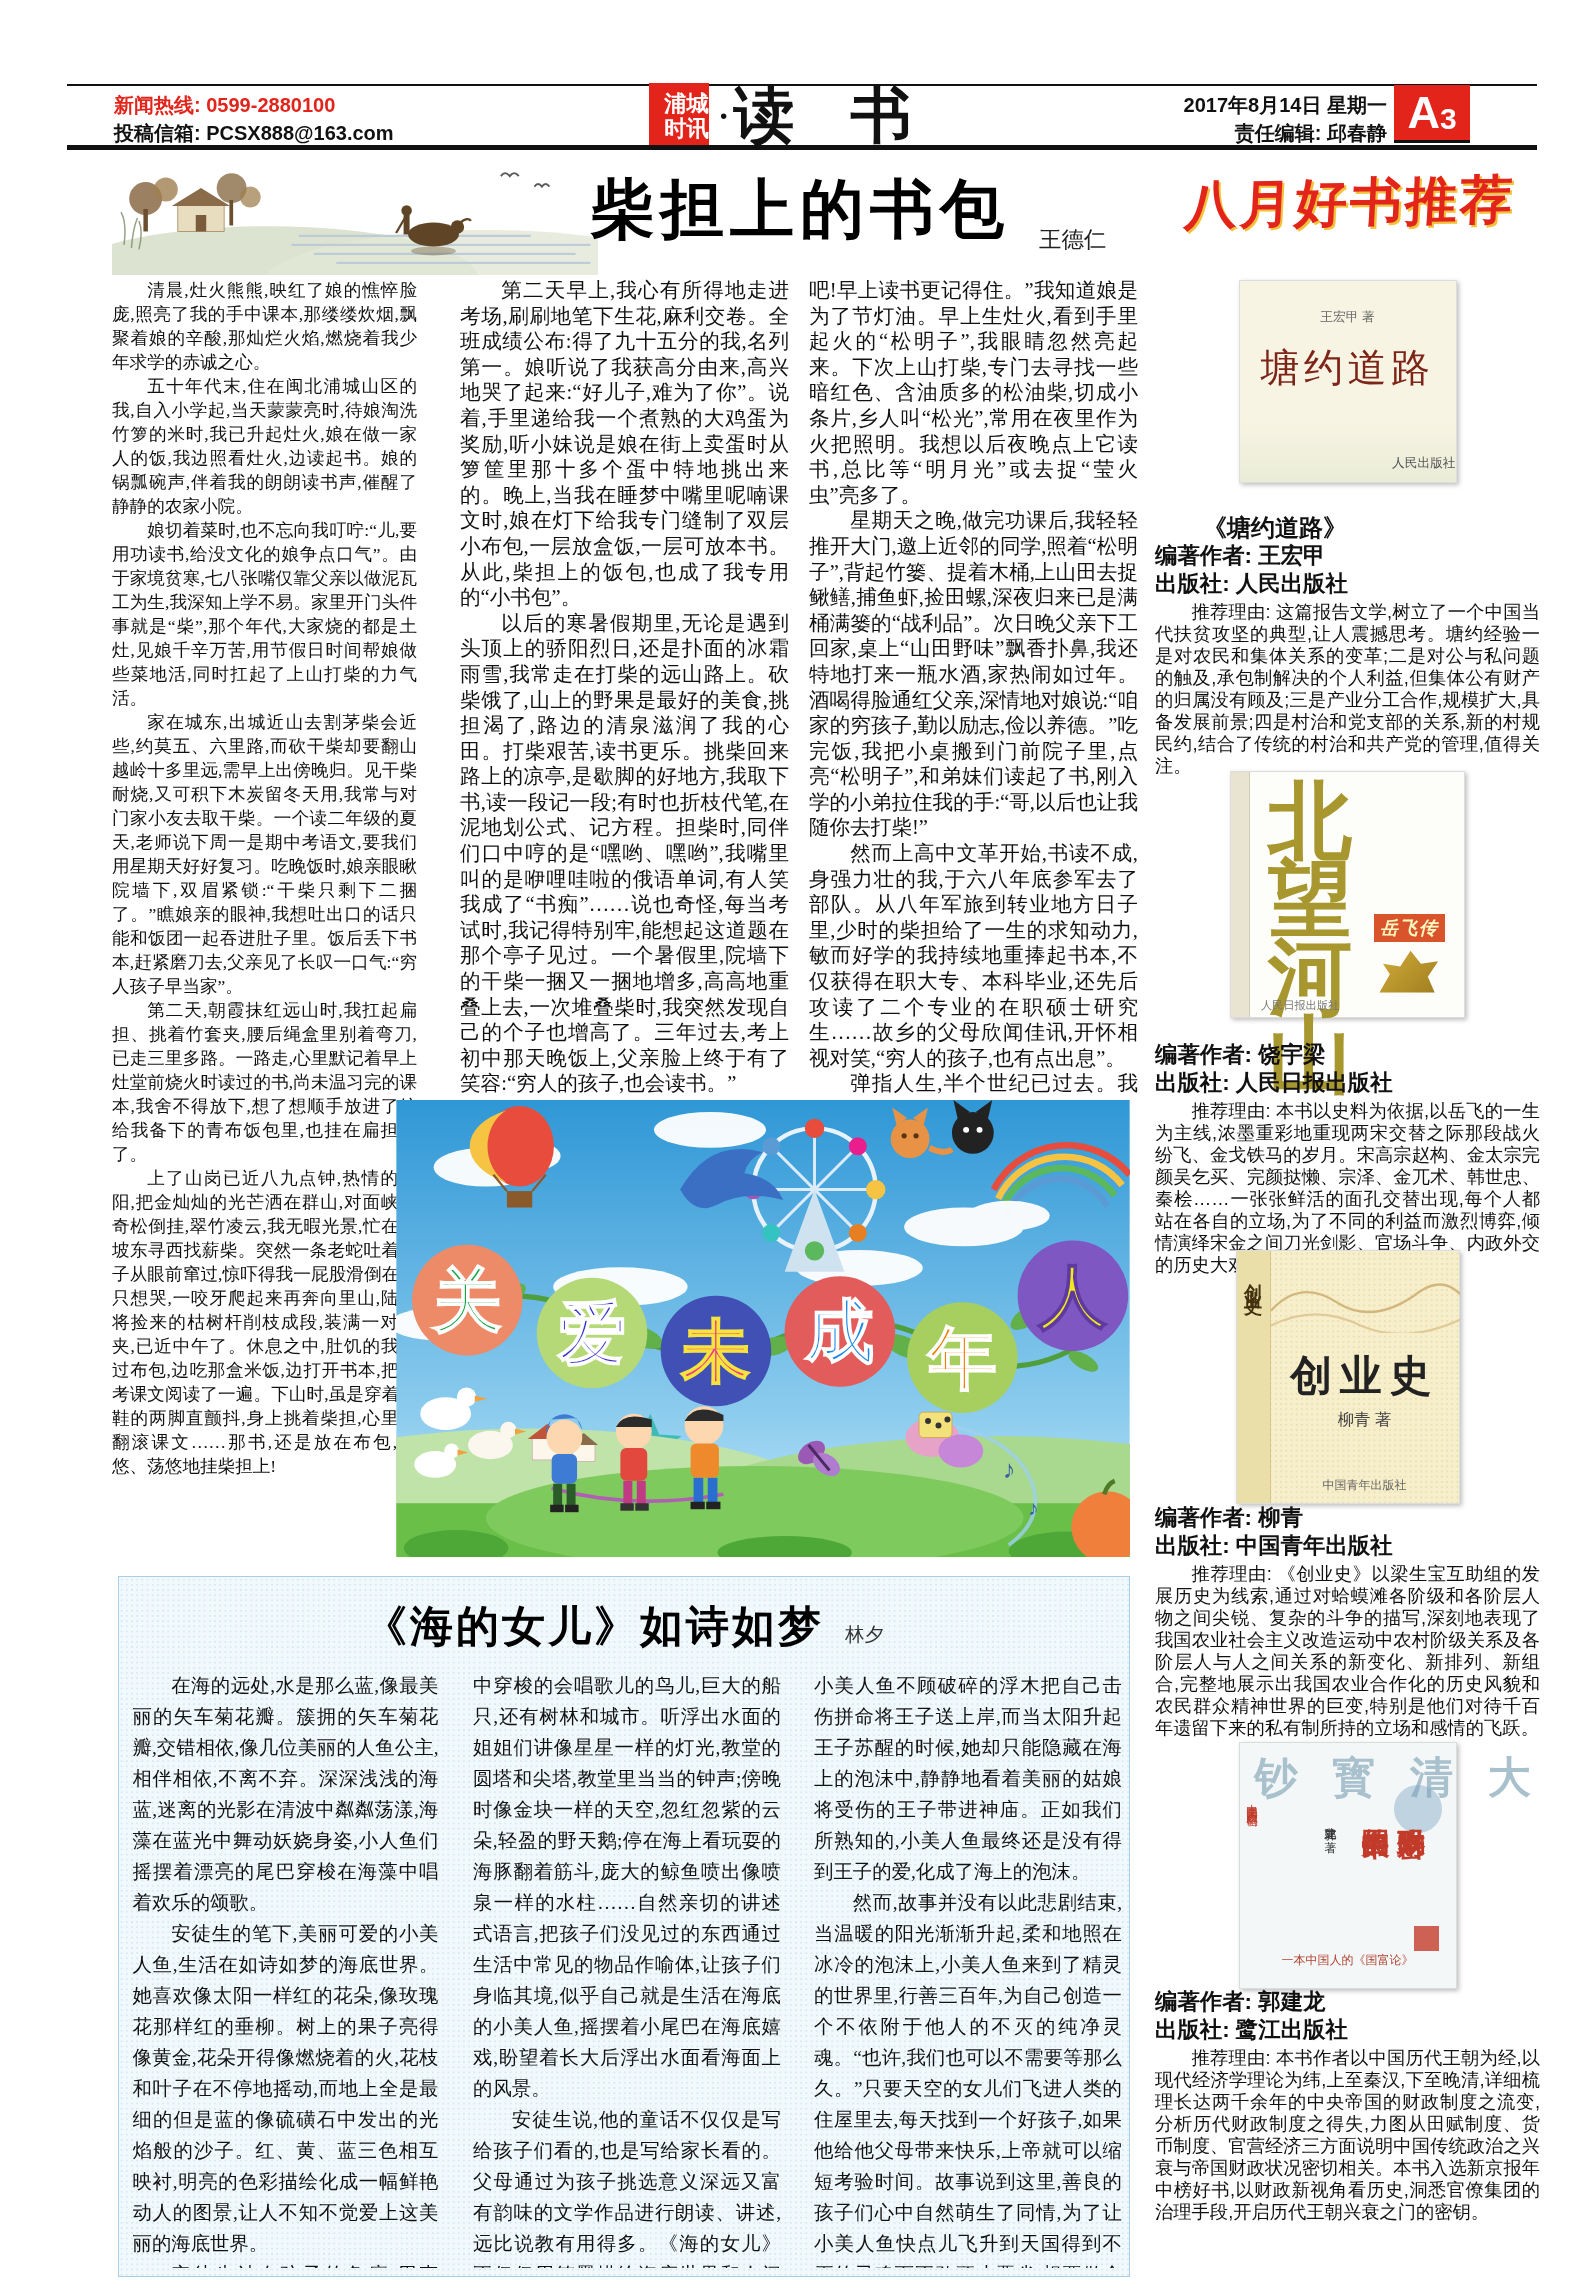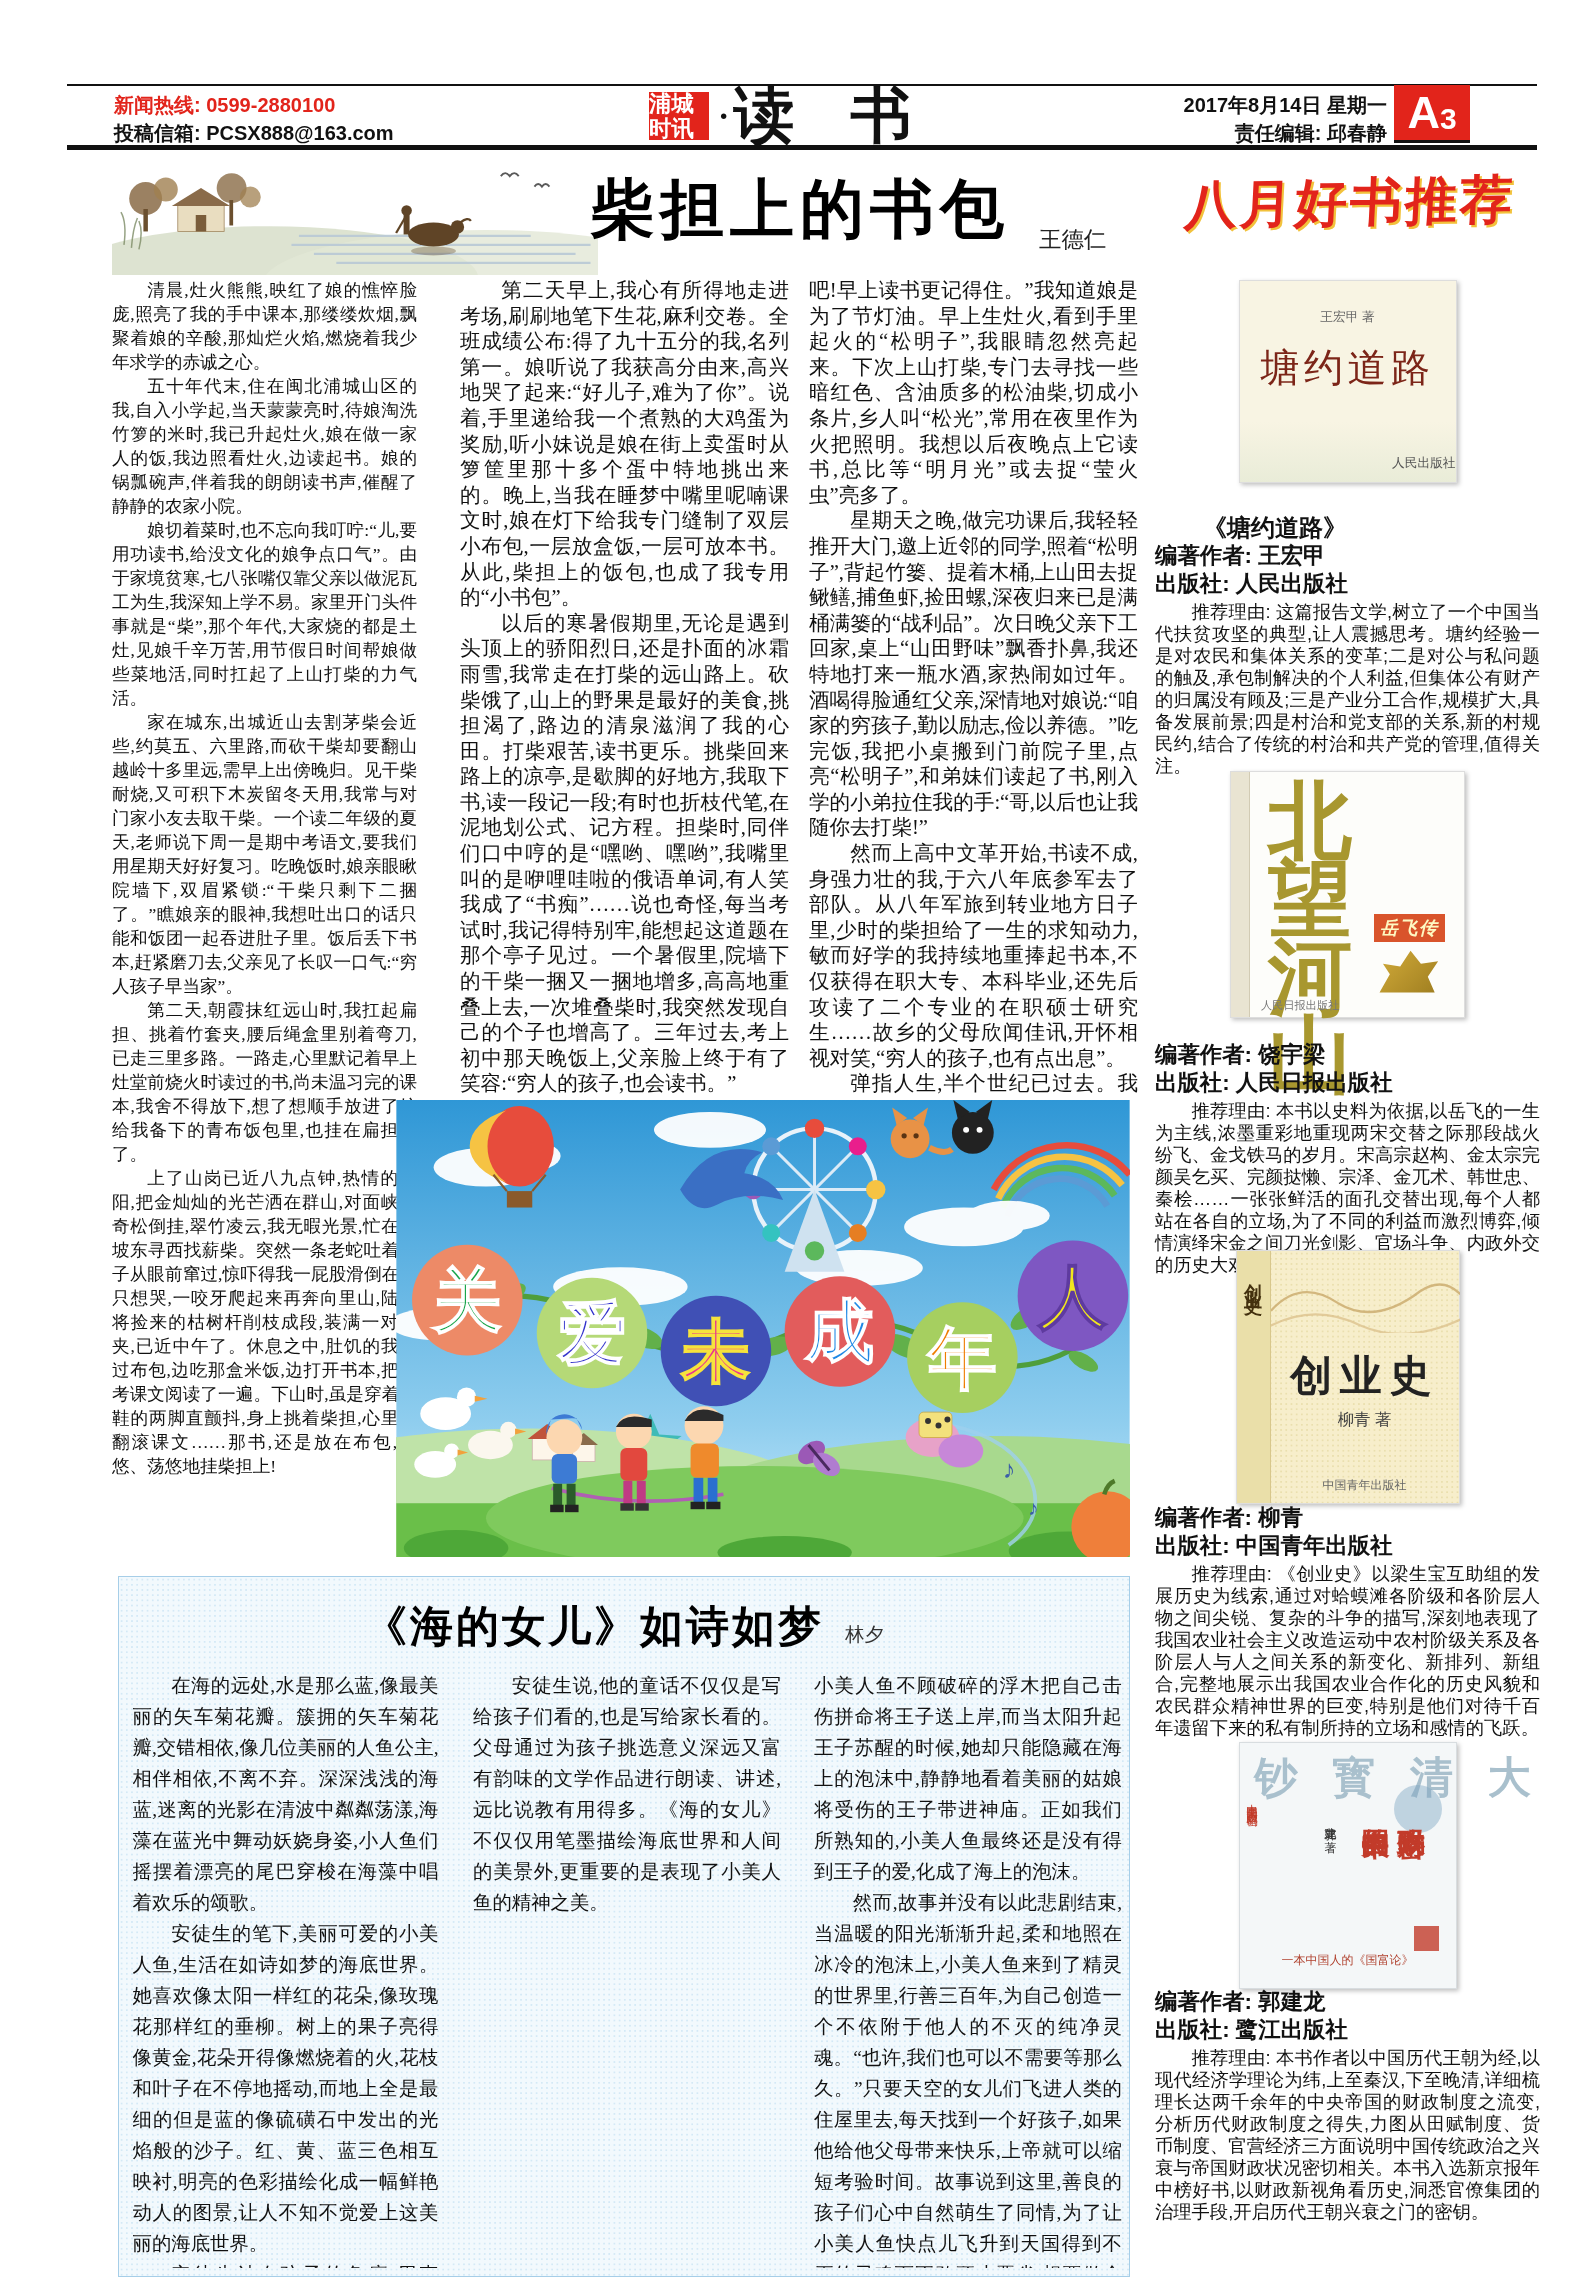--- a/index.html
+++ b/index.html
@@ -7,21 +7,21 @@
   body { font-family:"Liberation Serif", serif; color:#1a1a1a; }
   .page { position:relative; width:1589px; height:2295px; background:#fff; outline:0.7px solid #c8c8c8; overflow:hidden; }
 
   
   .rule-top { position:absolute; left:67px; top:84px; width:1470px; height:2.2px; background:#111; }
   .rule-bottom { position:absolute; left:67px; top:145px; width:1470px; height:4.5px; background:#111; }
   .hotline { position:absolute; left:114px; top:91px; font-family:"Liberation Sans",sans-serif; font-weight:bold; font-size:20px; line-height:28px; }
   .hotline .l1 { color:#e2241b; }
   .hotline .l2 { color:#111; }
   .masthead { position:absolute; left:649px; top:87px; height:58px; display:flex; align-items:center; }
-  .mh-box { width:60px; height:48px; background:#e2241b; color:#fff; font-family:"Liberation Sans",sans-serif; font-weight:bold; font-size:22.4px; line-height:25.4px; text-align:left; display:flex; flex-direction:column; justify-content:center; }
+  .mh-box { width:60px; height:66px; background:#e2241b; color:#fff; font-family:"Liberation Sans",sans-serif; font-weight:bold; font-size:22.4px; line-height:25.4px; text-align:right; display:flex; flex-direction:column; justify-content:center; }
   .mh-dot { font-size:34px; font-weight:bold; margin:0 4.5px 0 9px; color:#111; }
   .mh-section { font-family:"Liberation Sans",sans-serif; font-weight:900; font-size:61px; letter-spacing:19.4px; color:#111; white-space:nowrap; }
   .dateblock { position:absolute; left:1091px; top:91px; width:296px; text-align:right; font-family:"Liberation Sans",sans-serif; font-weight:bold; font-size:20px; line-height:28px; color:#111; }
   .pagecode { position:absolute; left:1394px; top:85px; width:76px; height:58px; background:#e2241b; color:#fff; font-family:"Liberation Sans",sans-serif; display:flex; align-items:center; justify-content:center; border-bottom:3px solid #111; }
   .pagecode .A { font-size:45px; font-weight:900; line-height:1; }
   .pagecode .n { font-size:30px; font-weight:900; line-height:1; margin-top:12px; }
 
   
   .ink { position:absolute; left:112px; top:155px; width:486px; height:120px; }
   .main-title { position:absolute; left:576px; top:166px; width:448px; text-align:center; font-size:64px; font-weight:900; letter-spacing:6px; font-family:"Liberation Serif",serif; color:#000; }
@@ -455,20 +455,21 @@
   <section class="bottom">
     <div class="bt-title">
       <span>《海的女儿》如诗如梦</span><span class="bt-byline">林夕</span>
     </div>
     <div class="bcol bc1">
       <p>在海的远处,水是那么蓝,像最美丽的矢车菊花瓣。簇拥的矢车菊花瓣,交错相依,像几位美丽的人鱼公主,相伴相依,不离不弃。深深浅浅的海蓝,迷离的光影在清波中粼粼荡漾,海藻在蓝光中舞动妖娆身姿,小人鱼们摇摆着漂亮的尾巴穿梭在海藻中唱着欢乐的颂歌。</p>
       <p>安徒生的笔下,美丽可爱的小美人鱼,生活在如诗如梦的海底世界。她喜欢像太阳一样红的花朵,像玫瑰花那样红的垂柳。树上的果子亮得像黄金,花朵开得像燃烧着的火,花枝和叶子在不停地摇动,而地上全是最细的但是蓝的像硫磺石中发出的光焰般的沙子。红、黄、蓝三色相互映衬,明亮的色彩描绘化成一幅鲜艳动人的图景,让人不知不觉爱上这美丽的海底世界。</p>
       <p>安徒生站在孩子的角度,用直观、形象的语言把孩子们带入了动人的童话世界里。小美人鱼听祖母讲地上带着香味儿的花儿,在绿色的森林</p>
     </div>
     <div class="bcol bc2">
+      <p class="cont">中穿梭的会唱歌儿的鸟儿,巨大的船只,还有树林和城市。听浮出水面的姐姐们讲像星星一样的灯光,教堂的圆塔和尖塔,教堂里当当的钟声;傍晚时像金块一样的天空,忽红忽紫的云朵,轻盈的野天鹅;停在海上看玩耍的海豚翻着筋斗,庞大的鲸鱼喷出像喷泉一样的水柱……自然亲切的讲述式语言,把孩子们没见过的东西通过生活中常见的物品作喻体,让孩子们身临其境,似乎自己就是生活在海底的小美人鱼,摇摆着小尾巴在海底嬉戏,盼望着长大后浮出水面看海面上的风景。</p>
       <p>安徒生说,他的童话不仅仅是写给孩子们看的,也是写给家长看的。父母通过为孩子挑选意义深远又富有韵味的文学作品进行朗读、讲述,远比说教有用得多。《海的女儿》不仅仅用笔墨描绘海底世界和人间的美景外,更重要的是表现了小美人鱼的精神之美。</p>
 
     </div>
     <div class="bcol bc3">
       <p class="cont">小美人鱼不顾破碎的浮木把自己击伤拼命将王子送上岸,而当太阳升起王子苏醒的时候,她却只能隐藏在海上的泡沫中,静静地看着美丽的姑娘将受伤的王子带进神庙。正如我们所熟知的,小美人鱼最终还是没有得到王子的爱,化成了海上的泡沫。</p>
       <p>然而,故事并没有以此悲剧结束,当温暖的阳光渐渐升起,柔和地照在冰冷的泡沫上,小美人鱼来到了精灵的世界里,行善三百年,为自己创造一个不依附于他人的不灭的纯净灵魂。“也许,我们也可以不需要等那么久。”只要天空的女儿们飞进人类的住屋里去,每天找到一个好孩子,如果他给他父母带来快乐,上帝就可以缩短考验时间。故事说到这里,善良的孩子们心中自然萌生了同情,为了让小美人鱼快点儿飞升到天国得到不灭的灵魂而不敢顽皮恶劣,想要做个乖孩子。无形之中,优秀的儿童文学作品又给予了孩子向善向美的力量。</p>
     </div>
   </section>
 
 </div>

